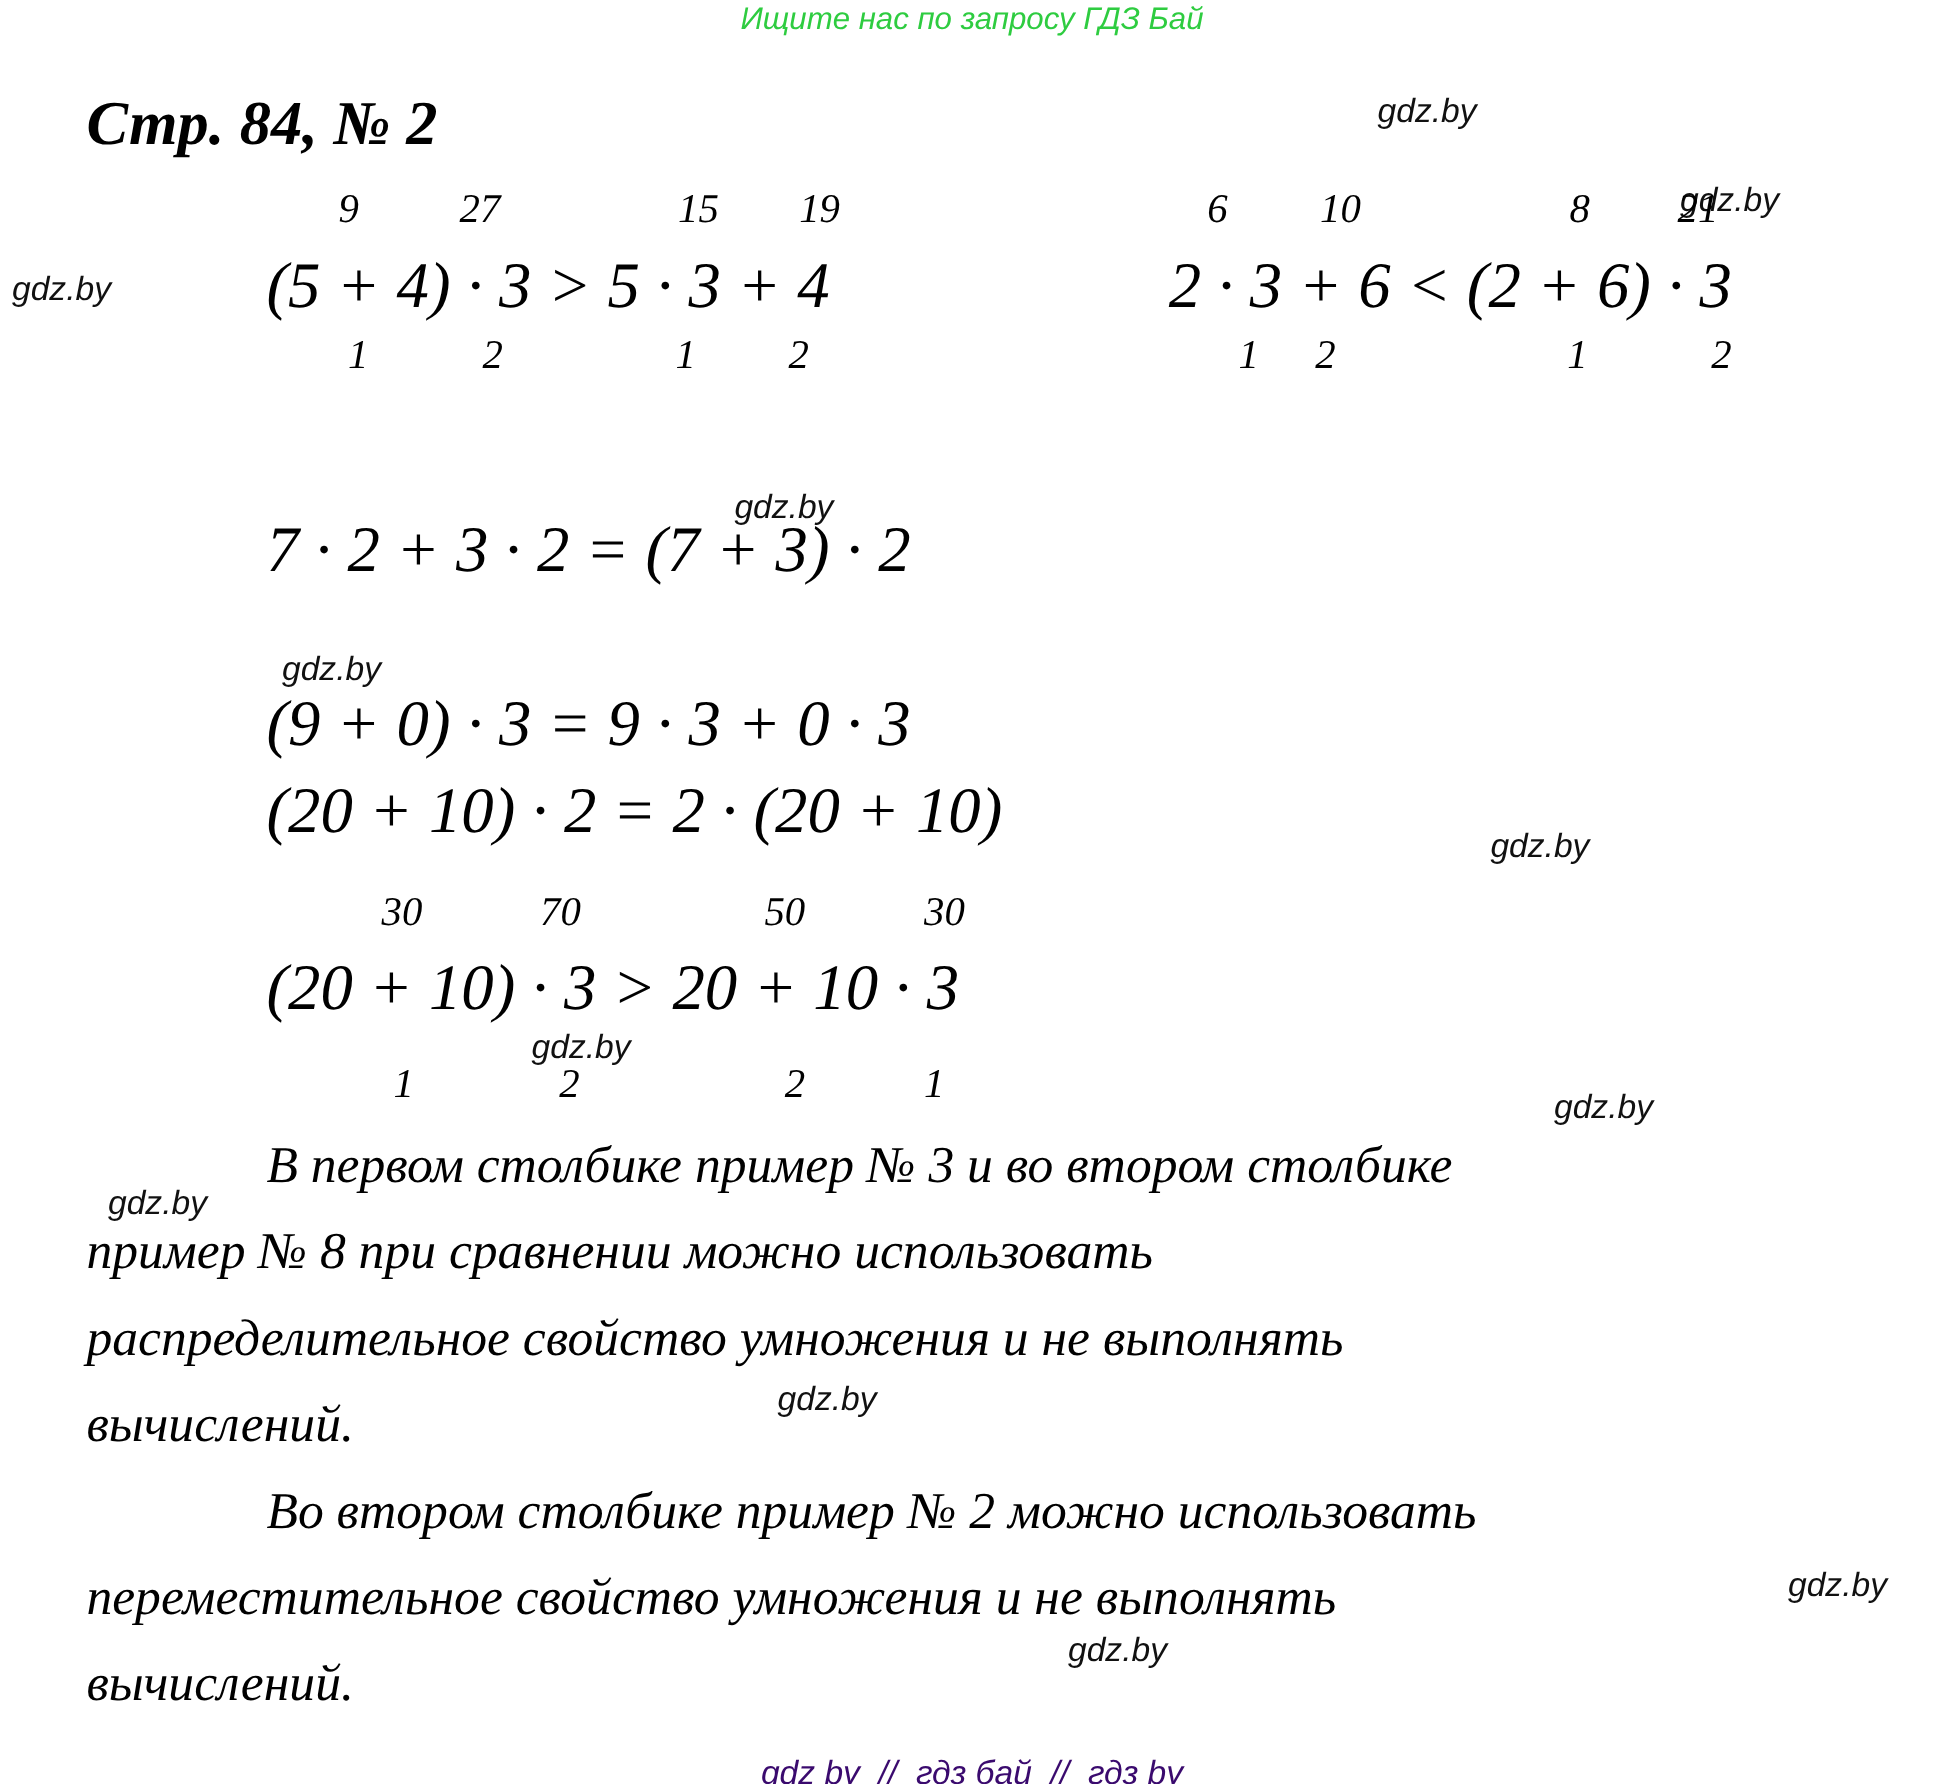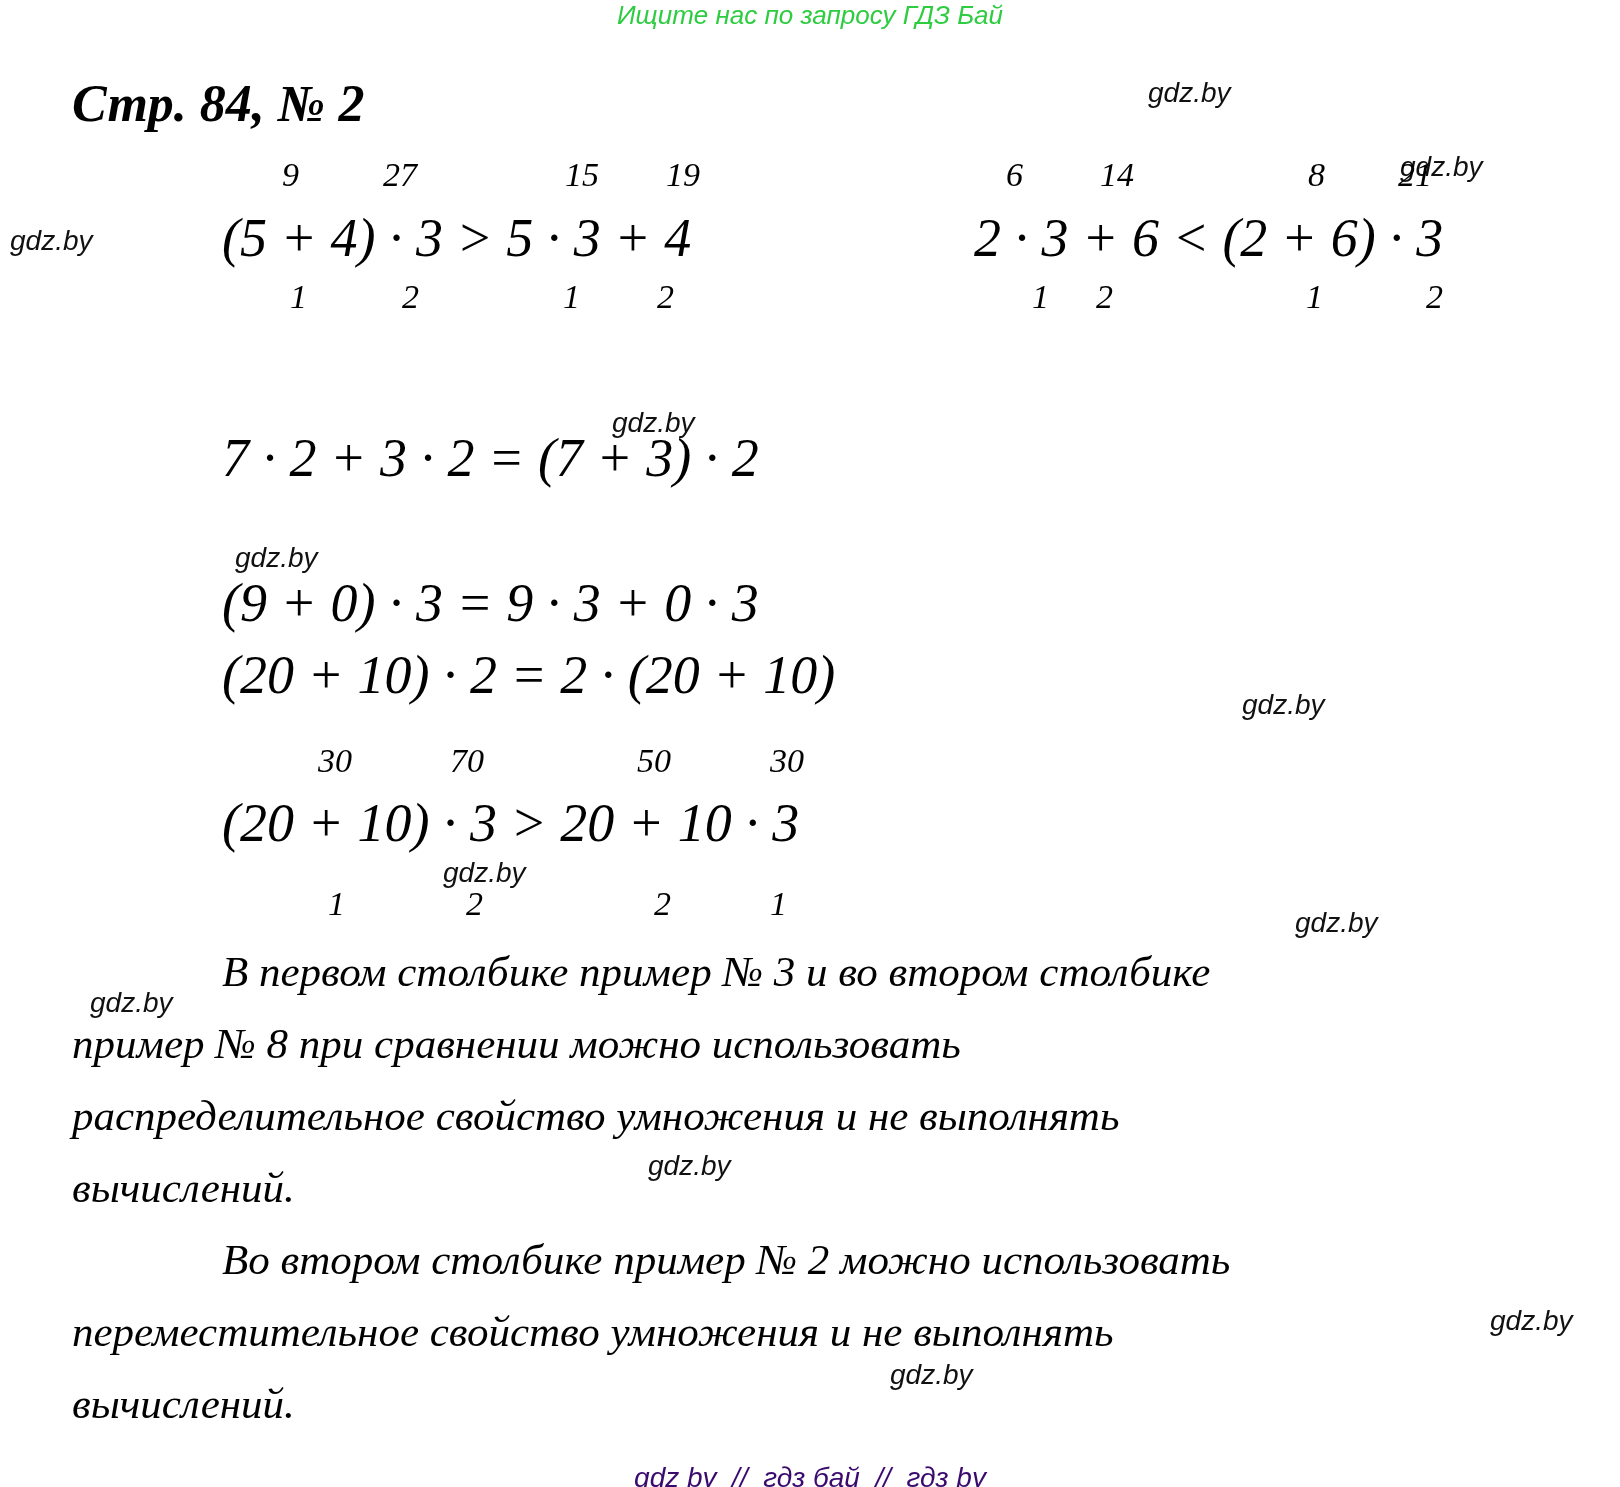--- a/index.html
+++ b/index.html
@@ -36,21 +36,21 @@
 <div class="abs sm" style="left:383px;top:156px">27</div>
 <div class="abs sm" style="left:565px;top:156px">15</div>
 <div class="abs sm" style="left:666px;top:156px">19</div>
 <div class="abs eq" style="left:222px;top:208px">(5 + 4) · 3 &gt; 5 · 3 + 4</div>
 <div class="abs sm" style="left:290px;top:278px">1</div>
 <div class="abs sm" style="left:402px;top:278px">2</div>
 <div class="abs sm" style="left:563px;top:278px">1</div>
 <div class="abs sm" style="left:657px;top:278px">2</div>
 
 <div class="abs sm" style="left:1006px;top:156px">6</div>
-<div class="abs sm" style="left:1100px;top:156px">14</div>
+<div class="abs sm" style="left:1100px;top:156px">10</div>
 <div class="abs sm" style="left:1308px;top:156px">8</div>
 <div class="abs sm" style="left:1398px;top:156px">21</div>
 <div class="abs eq" style="left:974px;top:208px">2 · 3 + 6 &lt; (2 + 6) · 3</div>
 <div class="abs sm" style="left:1032px;top:278px">1</div>
 <div class="abs sm" style="left:1096px;top:278px">2</div>
 <div class="abs sm" style="left:1306px;top:278px">1</div>
 <div class="abs sm" style="left:1426px;top:278px">2</div>
 
 <div class="abs eq" style="left:222px;top:428px">7 · 2 + 3 · 2 = (7 + 3) · 2</div>
 <div class="abs eq" style="left:222px;top:573px">(9 + 0) · 3 = 9 · 3 + 0 · 3</div>

